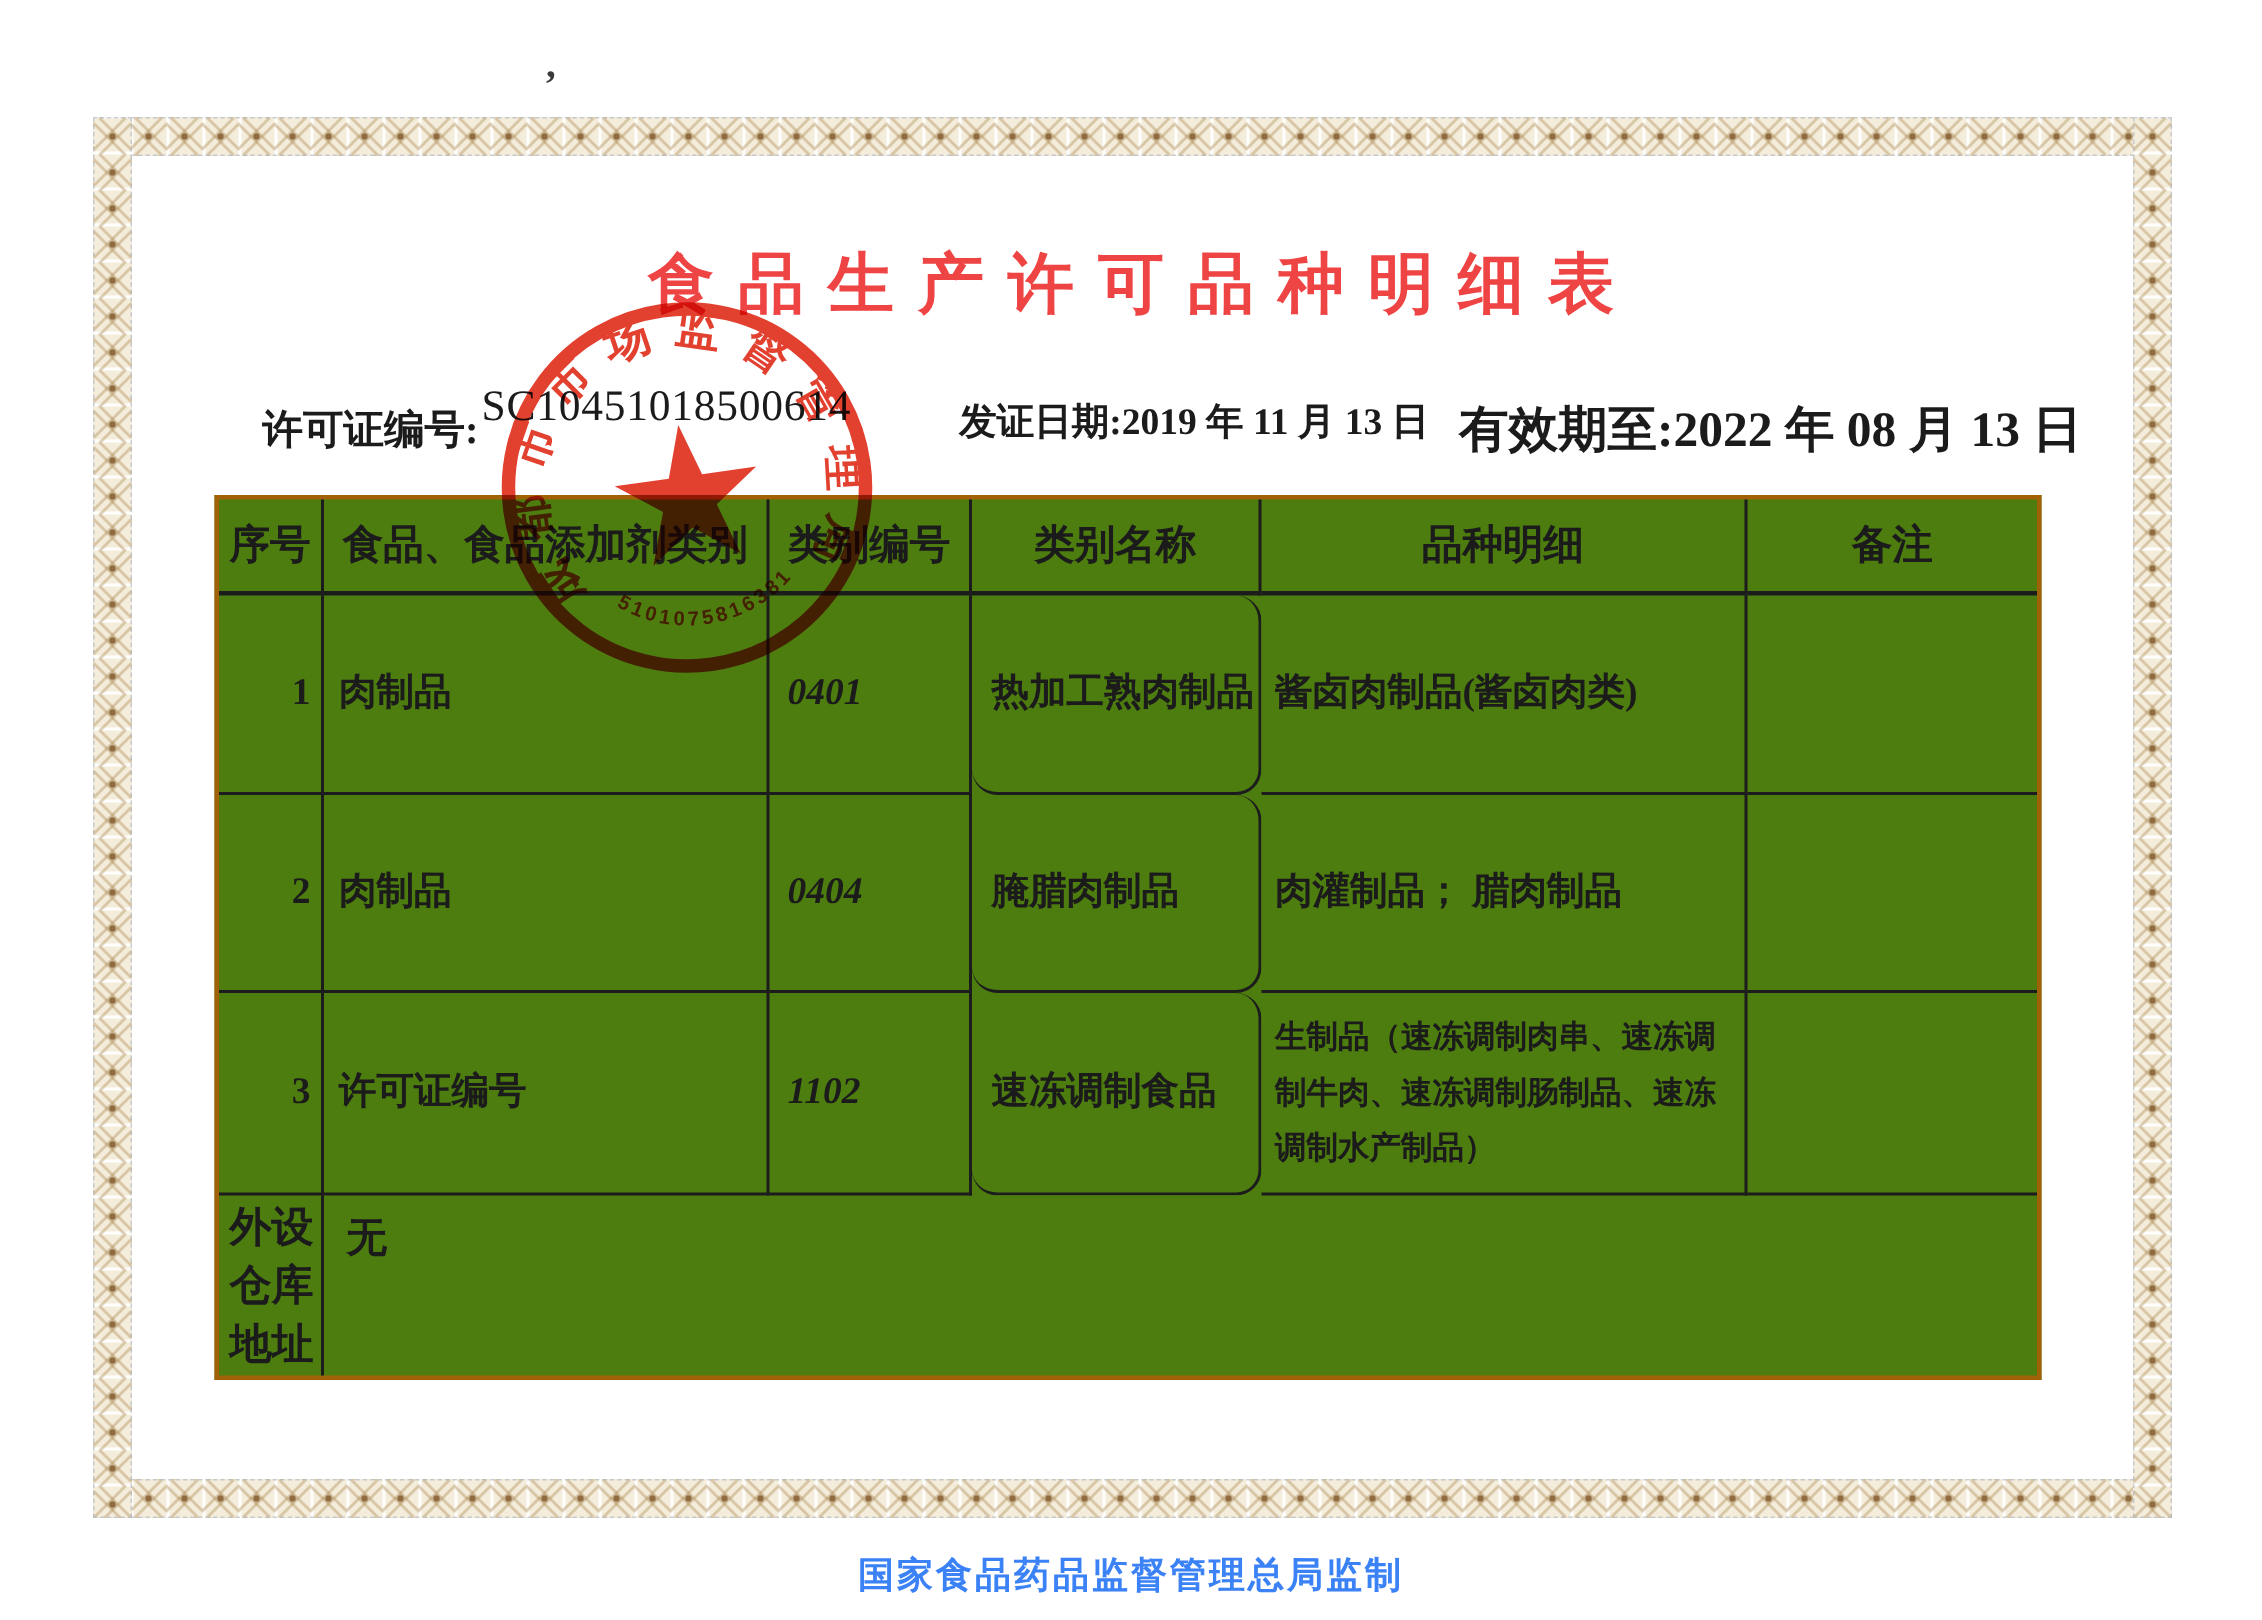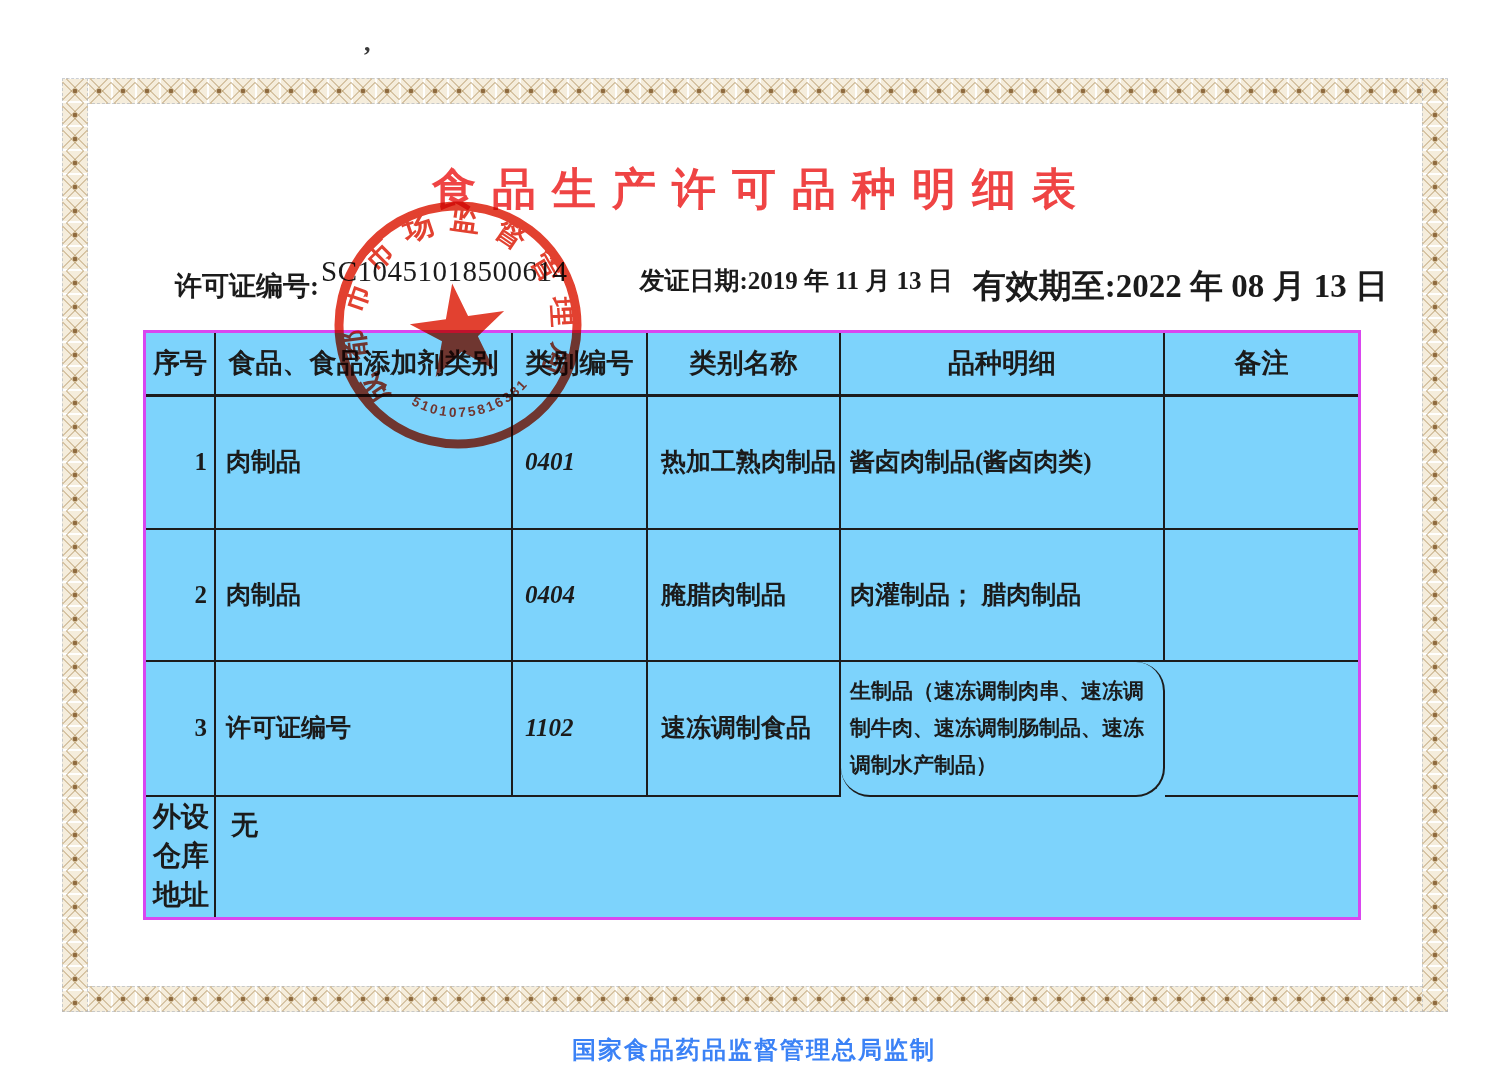--- a/index.html
+++ b/index.html
@@ -51,39 +51,38 @@
   .lic-number{font-size:29px;margin-left:2px;transform:translateY(-13px);letter-spacing:.5px;}
   .lic-issue{font-size:25px;font-weight:700;margin-left:72px;transform:translateY(-4px);}
   .lic-expiry{font-size:33px;font-weight:700;margin-left:20px;transform:translateY(-4px);}
 
   
   .lic-table{
     position:absolute;left:143px;top:330px;
     display:grid;
     grid-template-columns:70px 297px 135px 193px 324px 193px;
     grid-template-rows:64px 133px 132px 135px 120px;
-    border:3px solid #d946ef;background:#7dd3fc;
+    border:3px solid #a16207;background:#4d7c0f;
   }
   .cell{
     box-sizing:border-box;border-right:2px solid #1c1c1c;border-bottom:2px solid #1c1c1c;
     display:flex;align-items:center;font-size:25px;font-weight:600;line-height:1.3;
   }
   .cell.lastcol{border-right:none;}
   .cell.lastrow{border-bottom:none;}
   .cell.hdr{justify-content:center;font-size:27px;font-weight:700;border-bottom:3px solid #1c1c1c;}
   .cell.seq{justify-content:flex-end;padding-right:7px;}
   .cell.cat{padding-left:10px;}
   .cell.code{padding-left:12px;font-style:italic;}
-  .cell.cname{padding-left:13px;}
+  .cell.cname{padding-left:13px;border-radius:17px;}
   .cell.detail{padding:6px 12px 6px 9px;}
-  .cell.detail.small{font-size:21px;line-height:37px;padding-right:4px;border-radius:29px;}
+  .cell.detail.small{font-size:21px;line-height:37px;padding-right:4px;}
   .cell.wh-label{
     font-size:28px;font-weight:700;padding:0 4px 0 7px;line-height:39px;
     align-items:center;
-    font-family:Liberation Mono, monospace;
   }
   .cell.wh-value{
     grid-column:2 / 7;align-items:flex-start;padding:11px 0 0 15px;font-size:27px;
   }
 
   
   .seal{
     position:absolute;left:323px;top:190px;width:270px;height:270px;
     transform:rotate(-8deg);mix-blend-mode:multiply;opacity:.92;pointer-events:none;
   }

